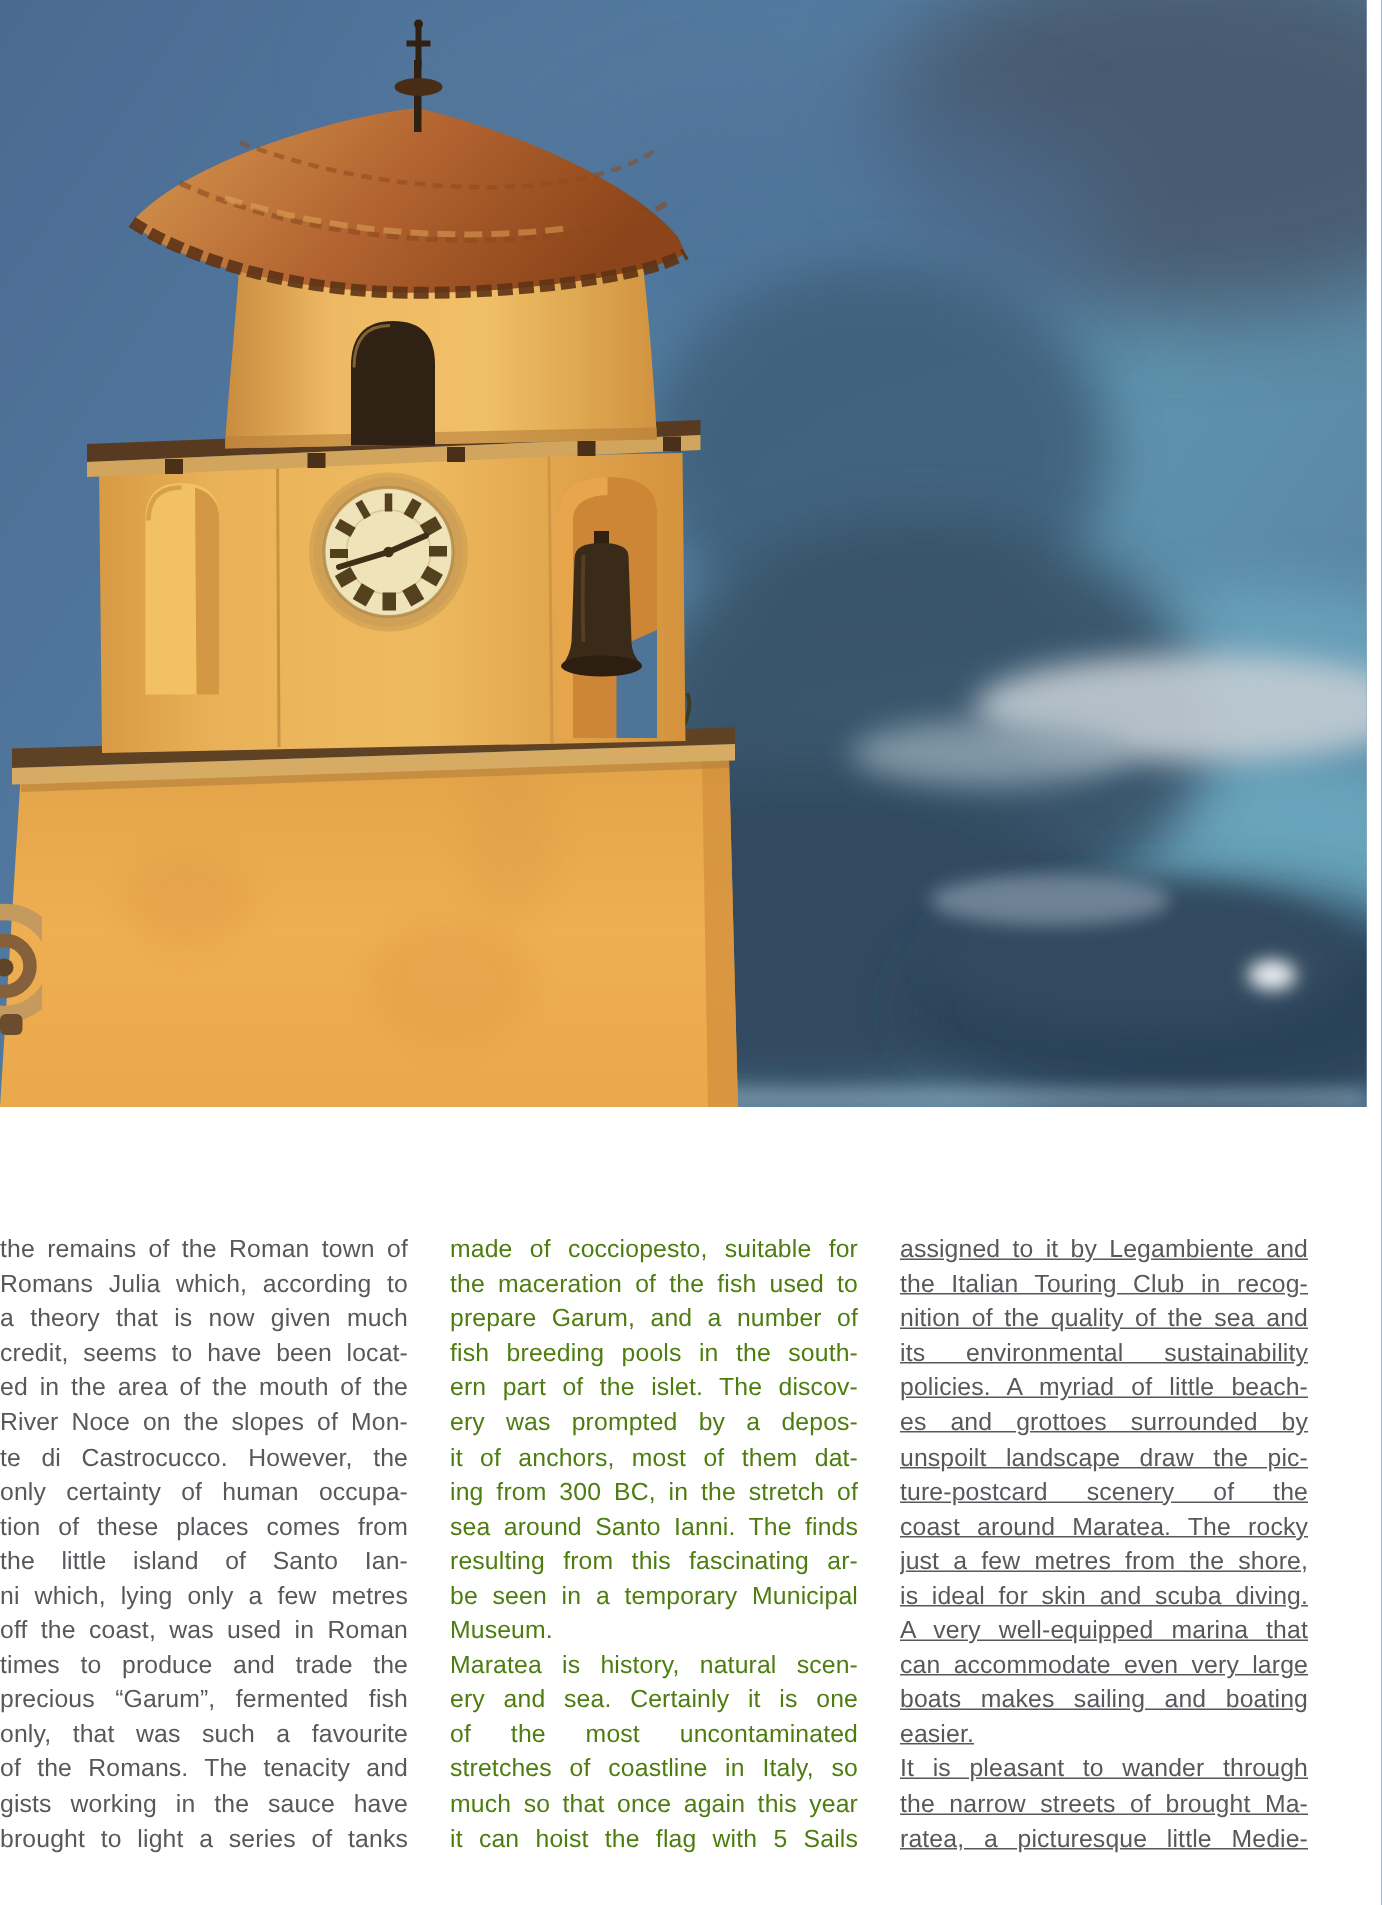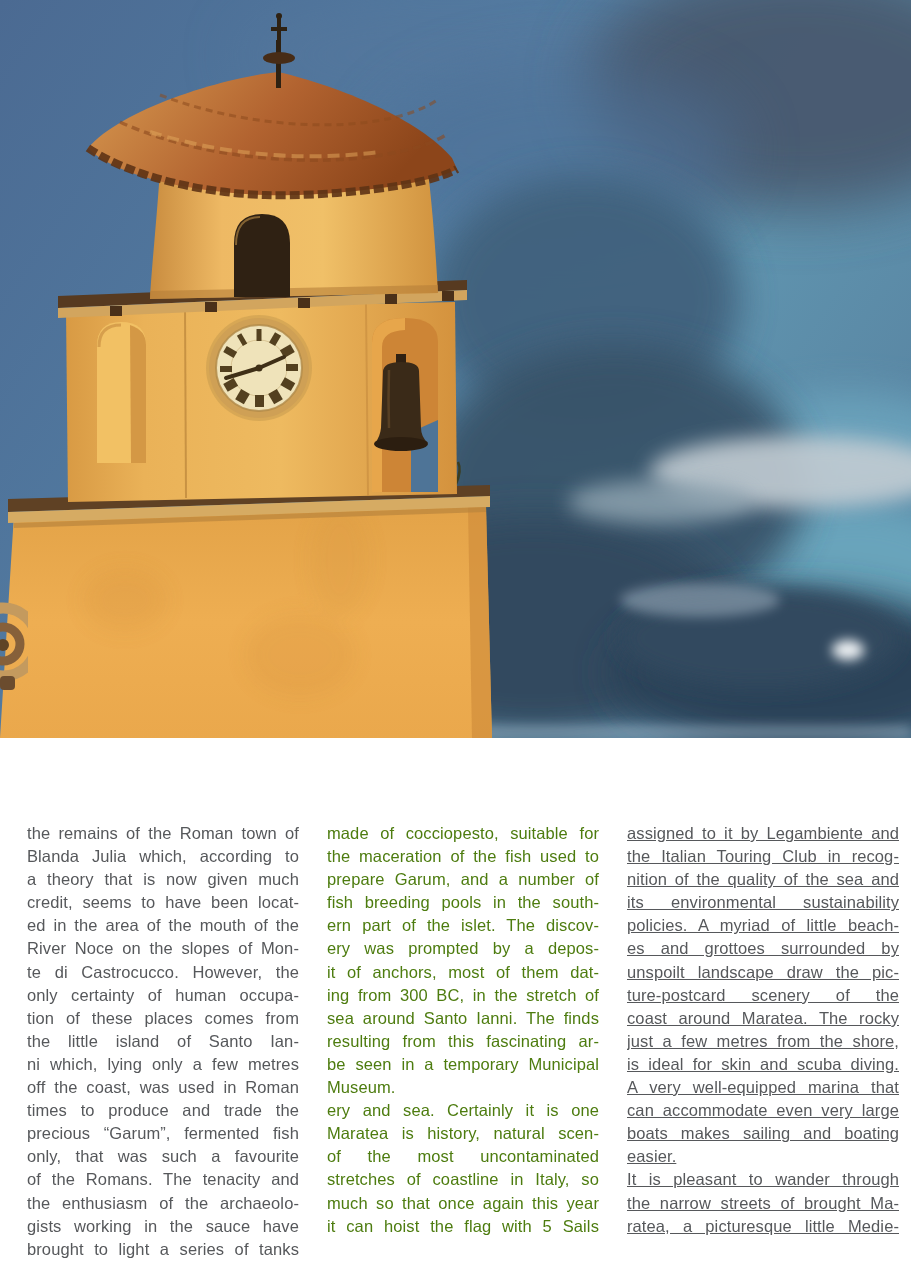--- a/index.html
+++ b/index.html
@@ -6,21 +6,20 @@
   body{
     width:921px;height:1270px;background:#ffffff;overflow:hidden;
     font-family:"Liberation Sans","DejaVu Sans",sans-serif;
   }
   .photo{
     position:relative;width:911px;height:738px;overflow:hidden;background:#4b6a92;
   }
   .photo svg{display:block;width:100%;height:100%;}
   .article{
     margin-top:84px;
-    padding-left:27px;
     display:flex;
     gap:28px;
   }
   .col{
     width:272px;
     color:#56585b;
     font-size:16.5px;
     line-height:23.1px;
     letter-spacing:0.1px;
   }
@@ -238,54 +237,53 @@
       <rect x="271" y="27" width="16" height="4"></rect>
       <circle cx="279" cy="16" r="3"></circle>
     </g>
   </g>
 </svg>
 </figure>
 
 <div class="article">
   <div class="col" style="color: rgb(86, 88, 91);">
       <div class="line">the remains of the Roman town of</div>
-      <div class="line">Blanda Julia which, according to</div>
+      <div class="line">Romans Julia which, according to</div>
       <div class="line">a theory that is now given much</div>
       <div class="line">credit, seems to have been locat-</div>
       <div class="line">ed in the area of the mouth of the</div>
       <div class="line">River Noce on the slopes of Mon-</div>
       <div class="line">te di Castrocucco. However, the</div>
       <div class="line">only certainty of human occupa-</div>
       <div class="line">tion of these places comes from</div>
       <div class="line">the little island of Santo Ian-</div>
       <div class="line">ni which, lying only a few metres</div>
       <div class="line">off the coast, was used in Roman</div>
       <div class="line">times to produce and trade the</div>
       <div class="line">precious “Garum”, fermented fish</div>
       <div class="line">only, that was such a favourite</div>
       <div class="line">of the Romans. The tenacity and</div>
-      <div class="line">the enthusiasm of the archaeolo-</div>
       <div class="line">gists working in the sauce have</div>
       <div class="line">brought to light a series of tanks</div>
     </div>
   <div class="col" style="color: #4d7c0f;">
       <div class="line">made of cocciopesto, suitable for</div>
       <div class="line">the maceration of the fish used to</div>
       <div class="line">prepare Garum, and a number of</div>
       <div class="line">fish breeding pools in the south-</div>
       <div class="line">ern part of the islet. The discov-</div>
       <div class="line">ery was prompted by a depos-</div>
       <div class="line">it of anchors, most of them dat-</div>
       <div class="line">ing from 300 BC, in the stretch of</div>
       <div class="line">sea around Santo Ianni. The finds</div>
       <div class="line">resulting from this fascinating ar-</div>
       <div class="line">be seen in a temporary Municipal</div>
       <div class="line flush">Museum.</div>
+      <div class="line">Maratea is history, natural scen-</div>
       <div class="line">ery and sea. Certainly it is one</div>
-      <div class="line">Maratea is history, natural scen-</div>
       <div class="line">of the most uncontaminated</div>
       <div class="line">stretches of coastline in Italy, so</div>
       <div class="line">much so that once again this year</div>
       <div class="line">it can hoist the flag with 5 Sails</div>
     </div>
   <div class="col" style="color: rgb(86, 88, 91); text-decoration: underline;">
       <div class="line">assigned to it by Legambiente and</div>
       <div class="line">the Italian Touring Club in recog-</div>
       <div class="line">nition of the quality of the sea and</div>
       <div class="line">its environmental sustainability</div>

